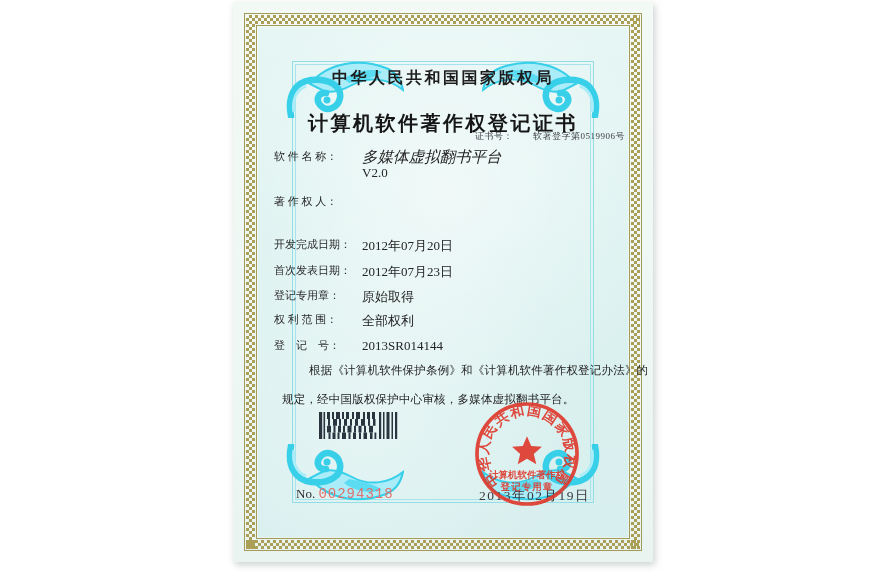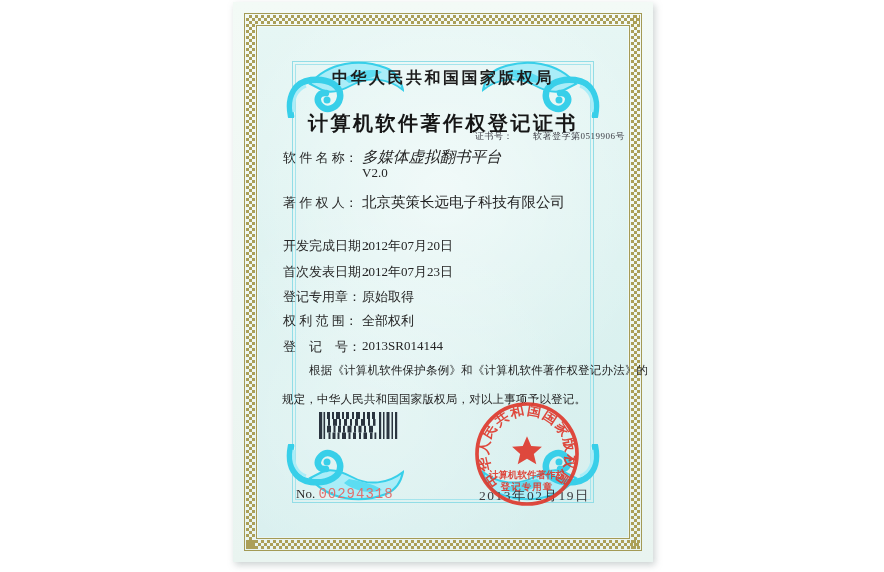--- a/index.html
+++ b/index.html
@@ -38,21 +38,21 @@
   .fl-tl{left:28px;top:27px;}
   .fl-tr{right:28px;top:27px;transform:scaleX(-1);}
   .fl-bl{left:28px;bottom:29px;transform:scaleY(-1);}
   .fl-br{right:28px;bottom:29px;transform:scale(-1,-1);}
   
   .txt{position:absolute;white-space:nowrap;color:#222;}
   .authority{top:66px;left:0;width:100%;text-align:center;font-size:16px;font-weight:700;letter-spacing:2.5px;color:#1d1d1d;}
   .cert-title{top:108px;left:0;width:100%;text-align:center;font-size:20px;font-weight:700;letter-spacing:2.5px;color:#161616;}
   .certno-line{top:128px;right:28px;font-size:9px;color:#3c3c44;letter-spacing:.5px;}
   .certno-line .lbl{margin-right:20px;}
-  .field-label{left:50px;font-size:13px;color:#2a2a2a;}
+  .field-label{left:41px;font-size:11px;color:#2a2a2a;}
   .field-value{left:129px;font-size:13px;color:#242424;}
   .v-name{font-size:15.5px;font-style:italic;}
   .v-owner{font-size:14.5px;}
   .statement{font-size:11.5px;color:#242424;letter-spacing:.2px;}
   .stmt1{top:361px;left:76px;}
   .stmt2{top:390px;left:49px;}
   .barcode{position:absolute;left:86px;top:410px;width:82px;height:27px;}
   .serial-line{top:484px;left:63px;font-size:13px;color:#2b2b2b;}
   .serial-line .num{color:#e2706e;font-family:"Liberation Mono","DejaVu Sans Mono",monospace;font-size:14px;letter-spacing:1px;}
   .issue-date{top:485px;left:246px;font-size:13.5px;letter-spacing:1.5px;color:#38383d;}
@@ -108,39 +108,38 @@
 
   <div class="txt certno-line">
     <span class="lbl">证书号：</span><span>软著登字第0519906号</span>
   </div>
 
   <div class="txt field-label" style="top:147px">软 件 名 称：</div>
   <div class="txt field-value v-name" style="top:145px">多媒体虚拟翻书平台</div>
   <div class="txt field-value" style="top:163px">V2.0</div>
 
   <div class="txt field-label" style="top:192px">著 作 权 人：</div>
-  <div class="txt field-value v-owner" style="top:191px">北京英策长远电子科技有限公司</div>
 
   <div class="txt field-label" style="top:235px">开发完成日期：</div>
   <div class="txt field-value" style="top:235px">2012年07月20日</div>
 
   <div class="txt field-label" style="top:261px">首次发表日期：</div>
   <div class="txt field-value" style="top:261px">2012年07月23日</div>
 
   <div class="txt field-label" style="top:286px">登记专用章：</div>
   <div class="txt field-value" style="top:286px">原始取得</div>
 
   <div class="txt field-label" style="top:310px">权 利 范 围：</div>
   <div class="txt field-value" style="top:310px">全部权利</div>
 
   <div class="txt field-label" style="top:336px">登　记　号：</div>
   <div class="txt field-value" style="top:336px">2013SR014144</div>
 
   <div class="txt statement stmt1">根据《计算机软件保护条例》和《计算机软件著作权登记办法》的</div>
-  <div class="txt statement stmt2">规定，中华人民共和国国家版权局，对以上事项予以登记。</div>
+  <div class="txt statement stmt2">规定，经中国版权保护中心审核，多媒体虚拟翻书平台。</div>
 
   <svg class="barcode" viewBox="0 0 82 27">
     <g fill="#2b3540">
       <rect x="0" y="0" width="3.2" height="27"></rect>
         <rect x="4.5" y="0" width="1.6" height="27"></rect>
       <rect x="8" y="0" width="3" height="7"></rect>
         <rect x="13" y="0" width="2" height="7"></rect>
         <rect x="17" y="0" width="4" height="7"></rect>
         <rect x="23" y="0" width="2" height="7"></rect>
         <rect x="27" y="0" width="3" height="7"></rect>

